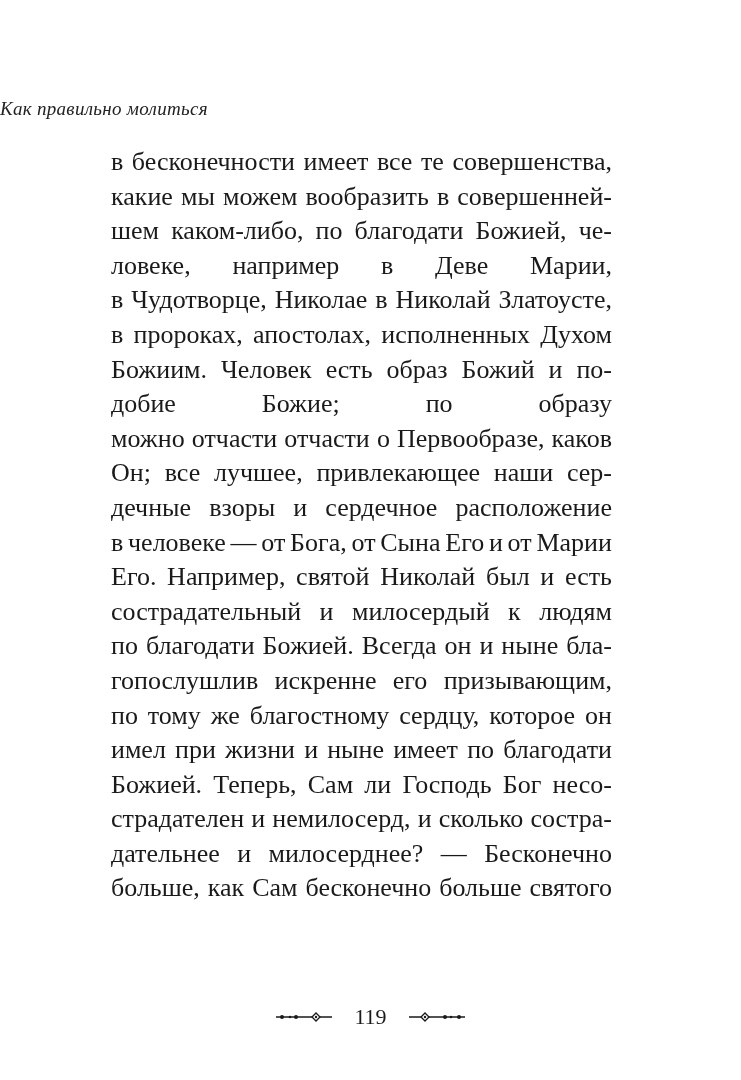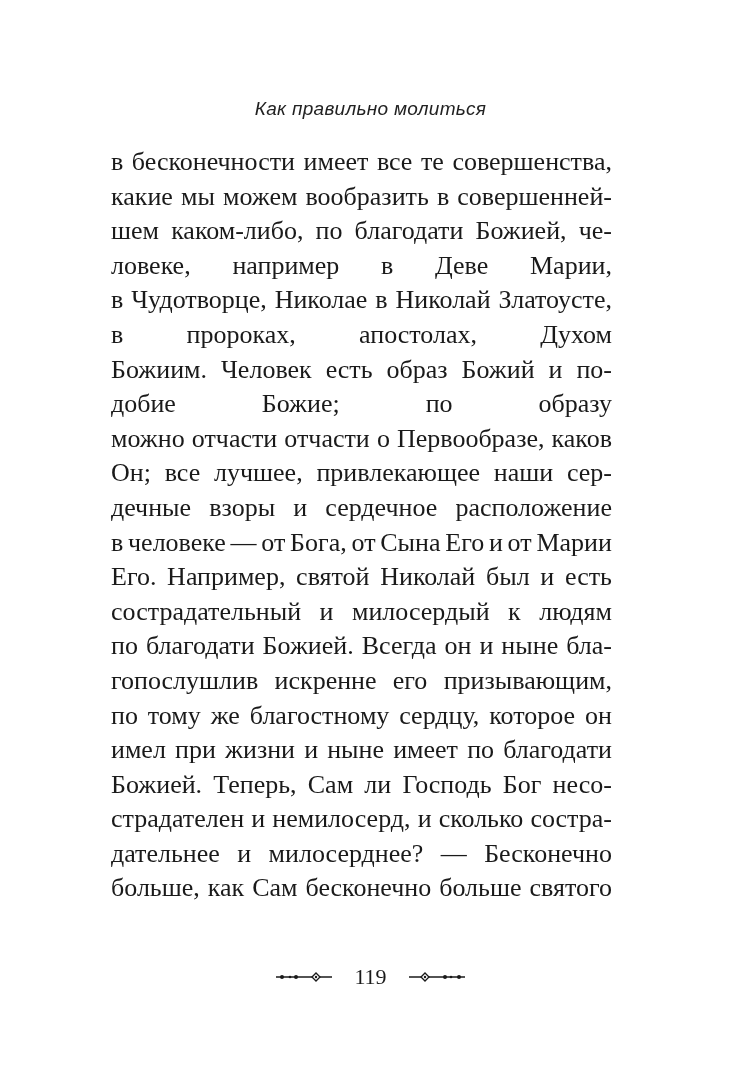--- a/index.html
+++ b/index.html
@@ -20,22 +20,21 @@
       left: 0; top: 0;
       width: 741px;
       height: 1080px;
       background: #ffffff;
     }
     .running-header {
       position: absolute;
       top: 98px;
       left: 0;
       width: 741px;
-      text-align: center;
-      font-family: Liberation Sans, sans-serif;
+      font-family: Liberation Serif, serif;
       font-style: italic;
       font-size: 19px;
       letter-spacing: 0.3px;
       color: #222;
     }
     .body-text {
       position: absolute;
       top: 145px;
       left: 111px;
       width: 501px;
@@ -51,21 +50,21 @@
       overflow: visible;
       color: #1a1a1a;
     }
     .line-inner {
       display: flex;
       justify-content: space-between;
       width: 100%;
     }
     .folio {
       position: absolute;
-      top: 964px;
+      top: 1004px;
       left: 0;
       width: 741px;
       display: flex;
       justify-content: center;
       align-items: center;
       gap: 14px;
     }
     .folio-number {
       font-size: 22px;
       color: #1a1a1a;
@@ -132,20 +131,21 @@
           <span>в</span>
           <span>Николай</span>
           <span>Златоусте,</span>
         </span>
       </div>
     <div class="line">
         <span class="line-inner">
           <span>в</span>
           <span>пророках,</span>
           <span>апостолах,</span>
+          <span>исполненных</span>
           <span>Духом</span>
         </span>
       </div>
     <div class="line">
         <span class="line-inner">
           <span>Божиим.</span>
           <span>Человек</span>
           <span>есть</span>
           <span>образ</span>
           <span>Божий</span>

